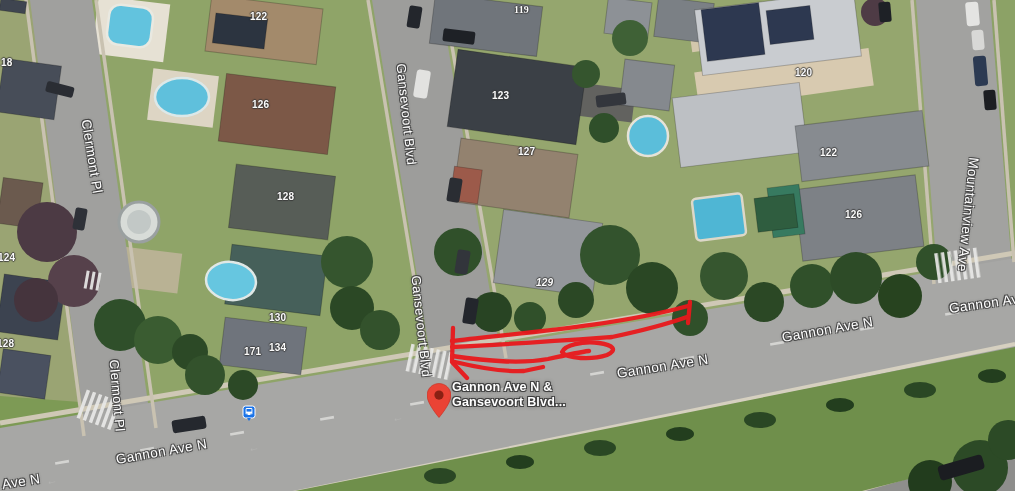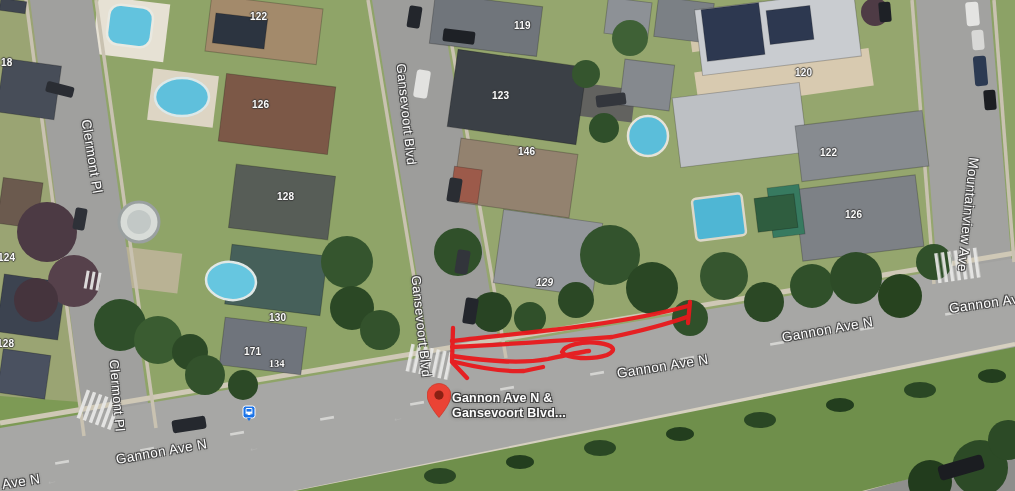--- a/index.html
+++ b/index.html
@@ -15,21 +15,21 @@
                 -1px 1px 0 rgba(68,68,68,.9),1px 1px 0 rgba(68,68,68,.9),
                 0 0 3px rgba(60,60,60,.7);
   }
   .house-num{
     position:absolute;color:#fbfbfb;font-size:10px;font-weight:700;letter-spacing:.2px;
     white-space:nowrap;
     text-shadow:-1px 0 1px rgba(55,55,55,.8),1px 0 1px rgba(55,55,55,.8),
                 0 -1px 1px rgba(55,55,55,.8),0 1px 1px rgba(55,55,55,.8);
   }
   .marker-label{
-    position:absolute;left:452px;top:391px;color:#fff;font-size:12.5px;font-weight:600;
+    position:absolute;left:452px;top:380px;color:#fff;font-size:12.5px;font-weight:600;
     line-height:14.5px;letter-spacing:.2px;white-space:nowrap;
     text-shadow:-1px -1px 0 rgba(60,60,60,.95),1px -1px 0 rgba(60,60,60,.95),
                 -1px 1px 0 rgba(60,60,60,.95),1px 1px 0 rgba(60,60,60,.95),
                 0 0 4px rgba(50,50,50,.8);
   }
   .overlay{position:absolute;left:0;top:0;width:100%;height:100%;pointer-events:none;}
 </style>
 </head>
 <body>
 
@@ -251,27 +251,27 @@
   <div class="street-label" style="left:116px;top:452px;transform:rotate(-10deg);font-size:13.5px;">Gannon Ave N</div>
   <div class="street-label" style="left:617px;top:366px;transform:rotate(-9deg);font-size:13.5px;">Gannon Ave N</div>
   <div class="street-label" style="left:782px;top:330px;transform:rotate(-10deg);font-size:13.5px;">Gannon Ave N</div>
   <div class="street-label" style="left:949px;top:301px;transform:rotate(-8deg);font-size:13.5px;">Gannon Ave</div>
 
   <div class="house-num" style="left:1px;top:45px;margin-top:12px;">18</div>
   <div class="house-num" style="left:250px;top:11px;">122</div>
   <div class="house-num" style="left:252px;top:99px;">126</div>
   <div class="house-num" style="left:277px;top:191px;">128</div>
   <div class="house-num" style="left:269px;top:268px;margin-top:44px;">130</div>
-  <div class="house-num" style="left:269px;top:358px;font-family:Liberation Serif, serif;">134</div>
+  <div class="house-num" style="left:269px;top:342px;">134</div>
   <div class="house-num" style="left:244px;top:346px;">171</div>
   <div class="house-num" style="left:-2px;top:252px;">124</div>
   <div class="house-num" style="left:-3px;top:338px;">128</div>
-  <div class="house-num" style="left:514px;top:20px;">119</div>
+  <div class="house-num" style="left:514px;top:4px;font-family:Liberation Serif, serif;">119</div>
   <div class="house-num" style="left:492px;top:90px;">123</div>
-  <div class="house-num" style="left:518px;top:146px;">146</div>
+  <div class="house-num" style="left:518px;top:146px;">127</div>
   <div class="house-num" style="left:536px;top:277px;font-style:italic;">129</div>
   <div class="house-num" style="left:795px;top:67px;">120</div>
   <div class="house-num" style="left:820px;top:147px;">122</div>
   <div class="house-num" style="left:845px;top:209px;">126</div>
 
   <svg width="14" height="18" viewBox="0 0 14 18" style="position:absolute;left:242px;top:405px;">
     <rect x="1" y="1" width="12" height="12" rx="2.5" fill="#1A73E8" stroke="#ffffff" stroke-width="1"></rect>
     <path d="M5 13 L7 16 L9 13 Z" fill="#1A73E8"></path>
     <rect x="3.6" y="3" width="6.8" height="7" rx="1.4" fill="#ffffff"></rect>
     <rect x="4.5" y="4" width="5" height="2.6" fill="#1A73E8"></rect>

